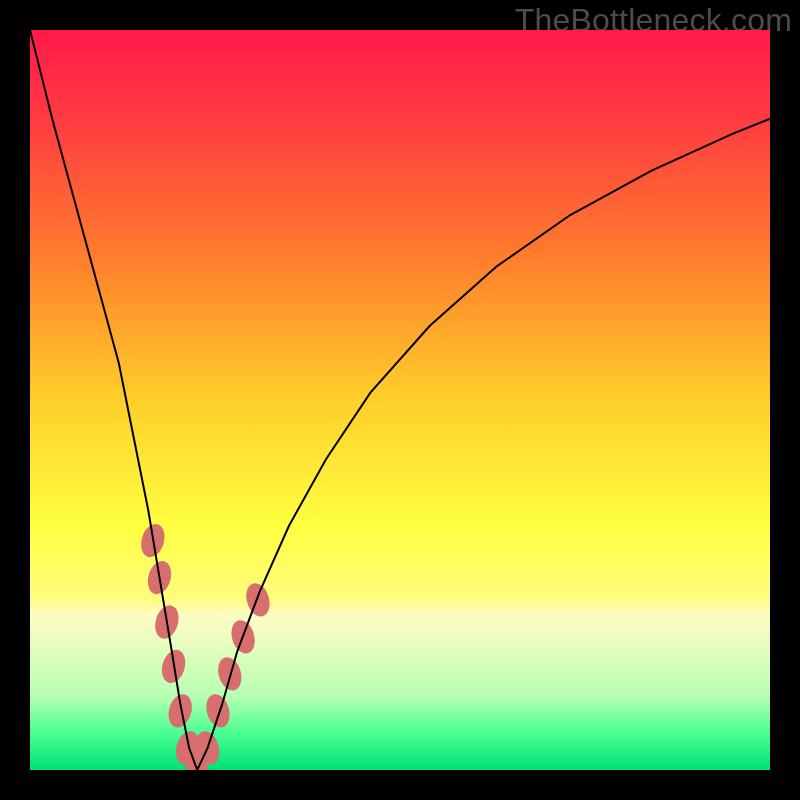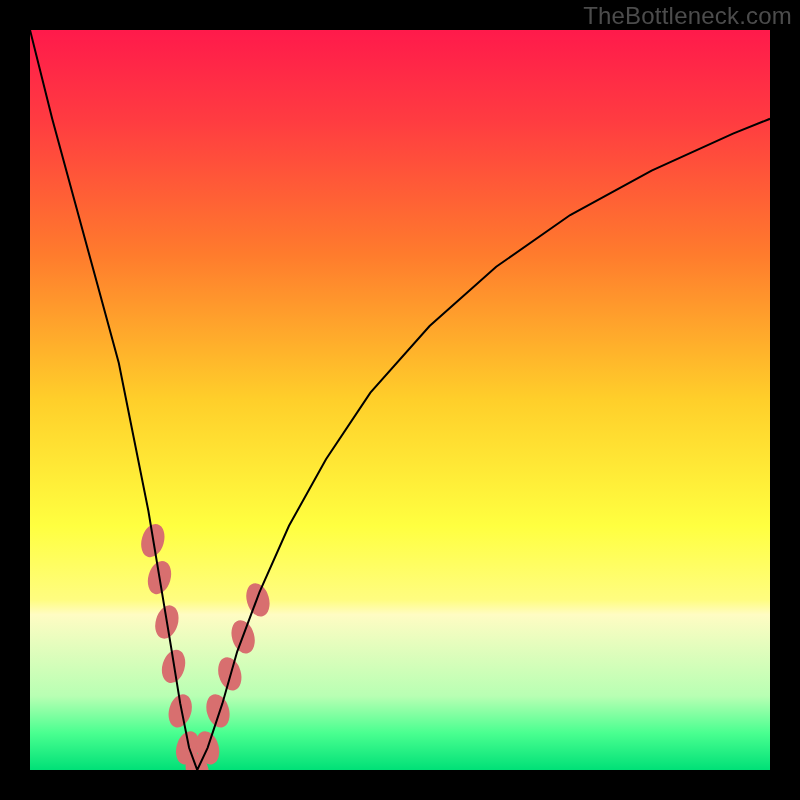--- a/index.html
+++ b/index.html
@@ -31,21 +31,21 @@
     position: absolute;
     inset: 0;
     width: 100%;
     height: 100%;
   }
   .watermark {
     position: absolute;
     top: 2px;
     right: 8px;
     color: #4c4c4c;
-    font-size: 24px;
+    font-size: 32px;
     font-weight: 500;
     letter-spacing: 0.2px;
   }
   .bead {
     fill: #d86f6f;
   }
 </style>
 </head>
 <body>
 

